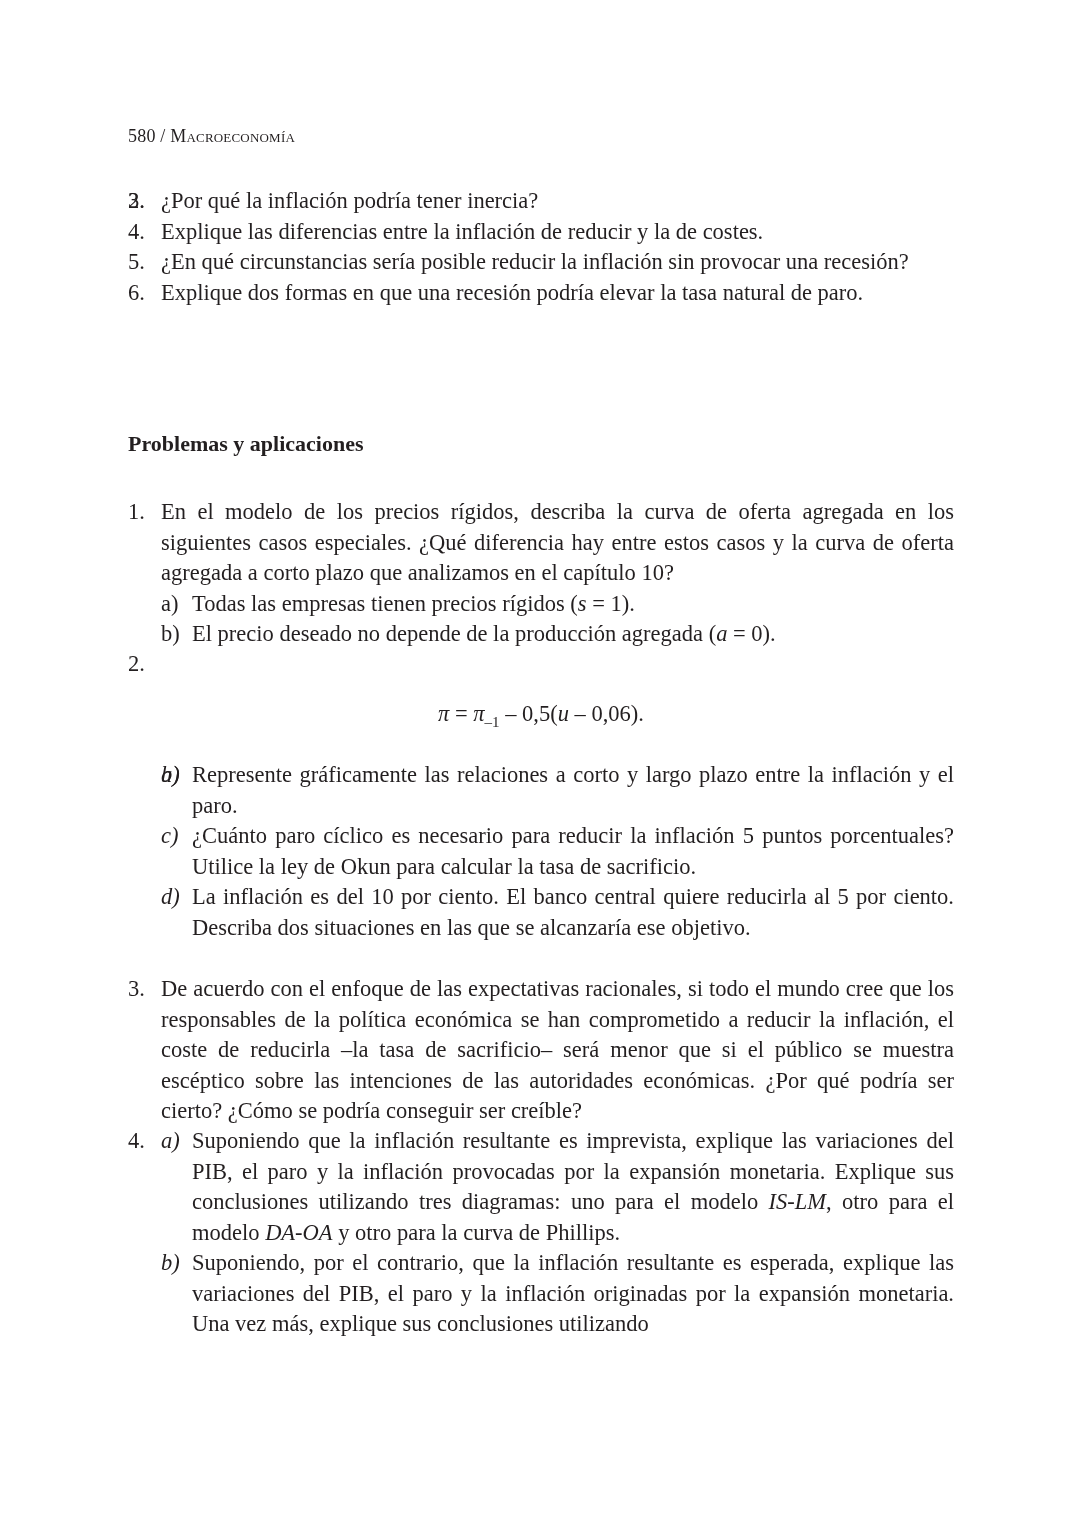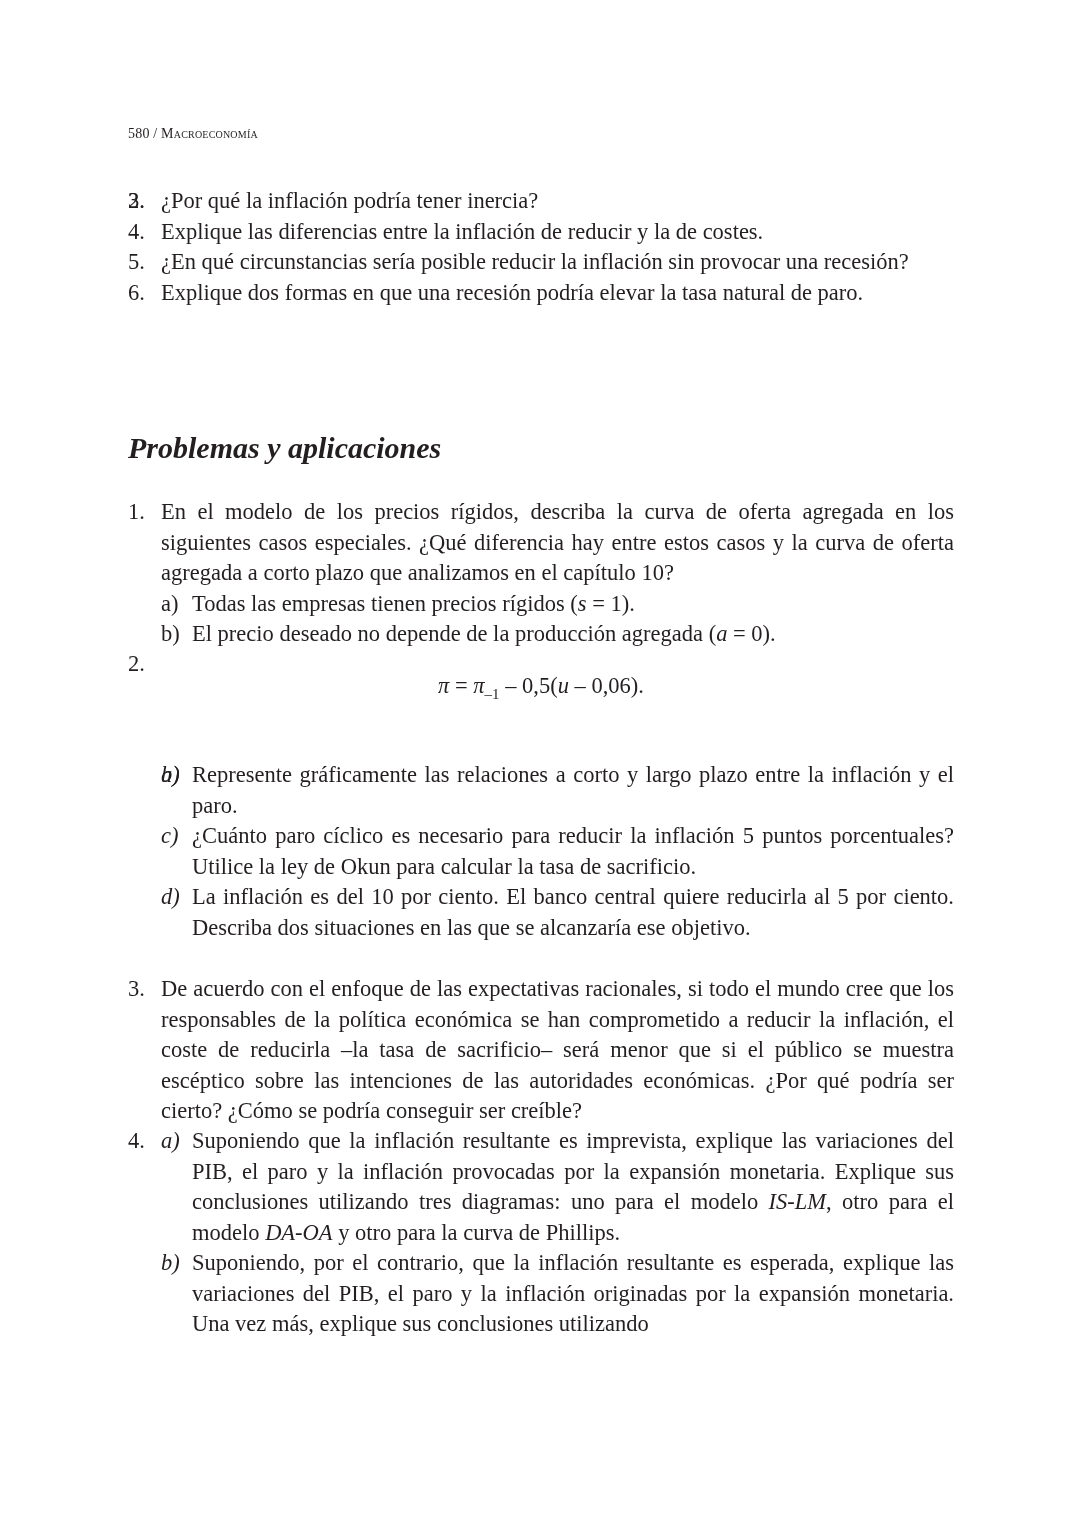--- a/index.html
+++ b/index.html
@@ -18,21 +18,21 @@
     .page {
       position: absolute;
       left: 128px;
       top: 0;
       width: 826px;
     }
     .running-head {
       position: absolute;
       top: 126px;
       left: 0;
-      font-size: 14px;
+      font-size: 18px;
       letter-spacing: 0.2px;
       white-space: nowrap;
     }
     .running-head .sc {
       font-variant: small-caps;
     }
     .block {
       position: absolute;
       left: 0;
       width: 826px;
@@ -61,33 +61,32 @@
       left: 33px;
       top: 0;
     }
     .sub .lbl.it {
       font-style: italic;
     }
     .heading {
       position: absolute;
       top: 431px;
       left: 0;
-      font-size: 30px;
+      font-size: 22px;
       font-weight: bold;
       white-space: nowrap;
-      font-style: italic;
     }
     .formula {
       position: absolute;
-      top: 673px;
+      top: 696px;
       left: 0;
       width: 826px;
       text-align: center;
       font-size: 22.5px;
-      line-height: 26px;
+      line-height: 36px;
     }
     .formula .var { font-style: italic; }
     .formula sub { font-size: 15px; vertical-align: -6px; }
     .it { font-style: italic; }
   </style>
 </head>
 <body>
 
 <div class="page">
 

